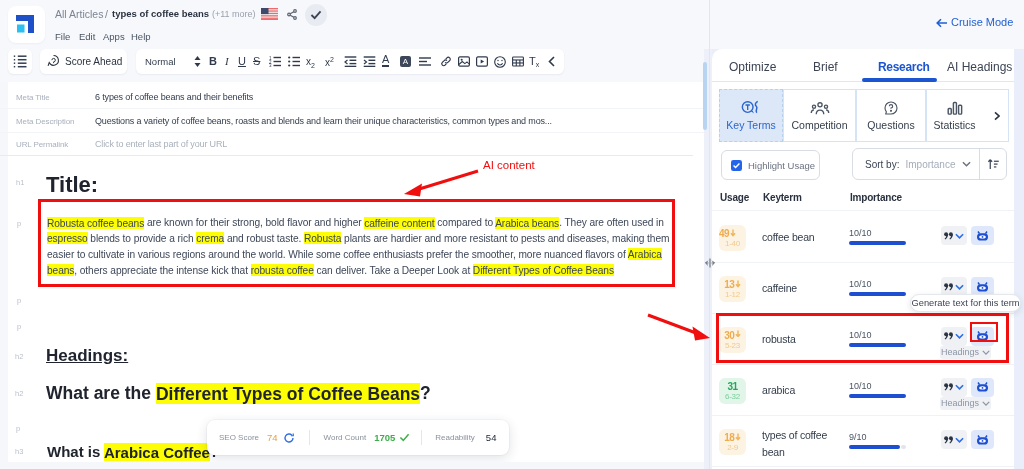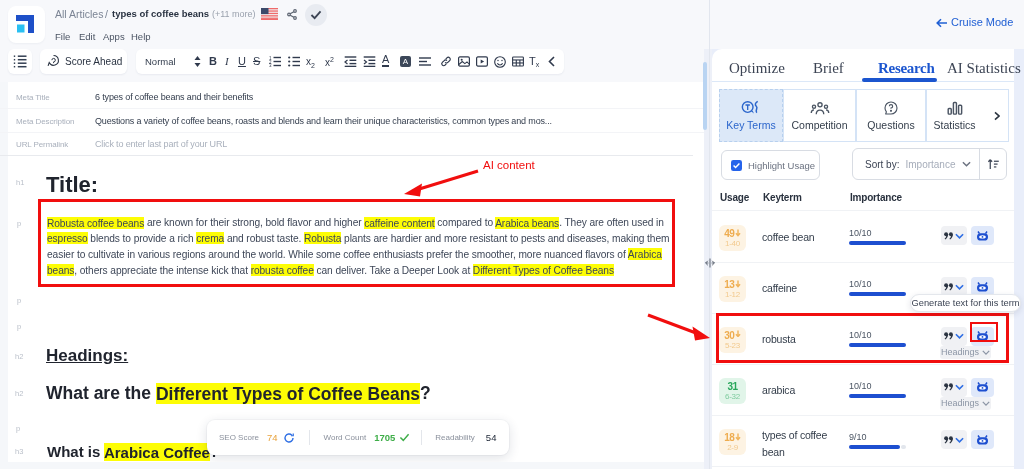--- a/index.html
+++ b/index.html
@@ -40,21 +40,21 @@
 
 
 .redbox { position:absolute; border:3px solid #f10e0e; z-index:20; }
 #ailab { position:absolute; left:483px; top:159px; font-size:11.5px; color:#f10e0e; z-index:21; }
 
 
 #right { position:absolute; left:704px; top:0; width:320px; height:469px; background:#f7f8fb; }
 #rightlow { position:absolute; left:704px; top:49px; width:320px; height:420px; background:#e9eefa; }
 #cruise { position:absolute; left:951px; top:16px; font-size:11px; color:#2160d4; white-space:nowrap; }
 #card { position:absolute; left:712px; top:49px; width:302px; height:420px; background:#fff; border-radius:10px 0 0 0; }
-.tab { position:absolute; top:60px; font-size:15px; color:#3c4454; white-space:nowrap;font-family:Liberation Serif, serif; }
+.tab { position:absolute; top:60px; font-size:12px; color:#3c4454; white-space:nowrap; }
 .tab.active { color:#1b55cf; font-weight:700; letter-spacing:-0.3px; }
 #tabline { position:absolute; left:712px; top:81px; width:302px; height:1px; background:#dce8f8; }
 #tabul { position:absolute; left:862px; top:78px; width:75px; height:3.5px; background:#1b55cf; border-radius:2px; }
 
 .stab { position:absolute; top:89px; height:53px; background:#fff; border:1px solid #d4e3f6; display:flex; flex-direction:column; align-items:center; justify-content:center; gap:3px; font-size:10.5px; color:#333d4a; }
 .stab.sel { background:#dce8f8; border:1px dashed #b7d0ee; color:#2c66cc; }
 
 #hlbox { position:absolute; left:721px; top:150px; width:99px; height:30px; border:1px solid #d8dce3; border-radius:6px; display:flex; align-items:center; padding-left:9px; gap:6px; font-size:9.5px; color:#6b7280; background:#fff; white-space:nowrap; }
 #sortbox { position:absolute; left:852px; top:148px; width:155px; height:32px; border:1px solid #d8dce3; border-radius:6px; background:#fff; display:flex; align-items:center; white-space:nowrap; }
 
@@ -265,21 +265,21 @@
 <div id="right"></div>
 <div id="rightlow"></div>
 <div id="cruise">Cruise Mode</div>
 <svg class="abs" style="left:936px;top:18px" width="12" height="10" viewBox="0 0 12 10" fill="none" stroke="#2160d4" stroke-width="1.6">
     <path d="M11 5 H1.5 M5 1.2 L1.2 5 L5 8.8"></path>
   </svg>
 <div id="card"></div>
 <span class="tab" style="left:729px">Optimize</span>
 <span class="tab" style="left:813px">Brief</span>
 <span class="tab active" style="left:878px">Research</span>
-<span class="tab" style="left:947px">AI Statistics</span>
+<span class="tab" style="left:947px">AI Headings</span>
 <div id="tabline"></div>
 <div id="tabul"></div>
 
 <div class="stab sel" style="left:719px;width:64px">
 <svg width="21" height="16" viewBox="0 0 22 16" fill="none" stroke="#2c66cc" stroke-width="1.5">
 <circle cx="7" cy="7" r="5.6"></circle>
 <path d="M4.7 4.9 h4.6 M7 4.9 v5.2" stroke-width="1.4"></path>
 <path d="M10.5 11.5 l3 2.2 l-1.2 -2.8" fill="#2c66cc" stroke="none"></path>
 <path d="M17.5 1 c-2.8 1.8 -3.2 3.6 -1.3 5.5 c1.9 1.9 -1.8 3.6 0.3 6.5" stroke-width="1.6"></path>
 </svg>
@@ -337,21 +337,21 @@
       <line x1="8.5" y1="11" x2="11.5" y2="11"></line>
 </svg>
 </div>
 
 <span class="th" style="left:720px">Usage</span>
 <span class="th" style="left:763px">Keyterm</span>
 <span class="th" style="left:850px">Importance</span>
 <div class="rowsep" style="top:210px"></div>
 
 <div class="badge or" style="top:225px">
-    <span class="n" style="display:flex;align-items:center;justify-content:center">49<svg style="margin-left:0.5px" width="6" height="7.5" viewBox="0 0 6 8" fill="none" stroke="#f0b45c" stroke-width="1.5">
+    <span class="n" style="display:flex;align-items:center;justify-content:flex-start">49<svg style="margin-left:0.5px" width="6" height="7.5" viewBox="0 0 6 8" fill="none" stroke="#f0b45c" stroke-width="1.5">
         <path d="M3 0.5 V6.5 M0.8 4.5 L3 7 L5.2 4.5"></path>
       </svg></span>
     <span class="r">1-40</span>
   </div>
 <span class="kw" style="top:231px">coffee bean</span>
 <span class="imp" style="top:228px">10/10</span>
 <div class="bar" style="top:241px"></div>
 <div class="btnq" style="top:226px">
     <svg width="9" height="8" viewBox="0 0 10 9" fill="#2b3442">
       <circle cx="2.3" cy="2.6" r="2.2"></circle>

